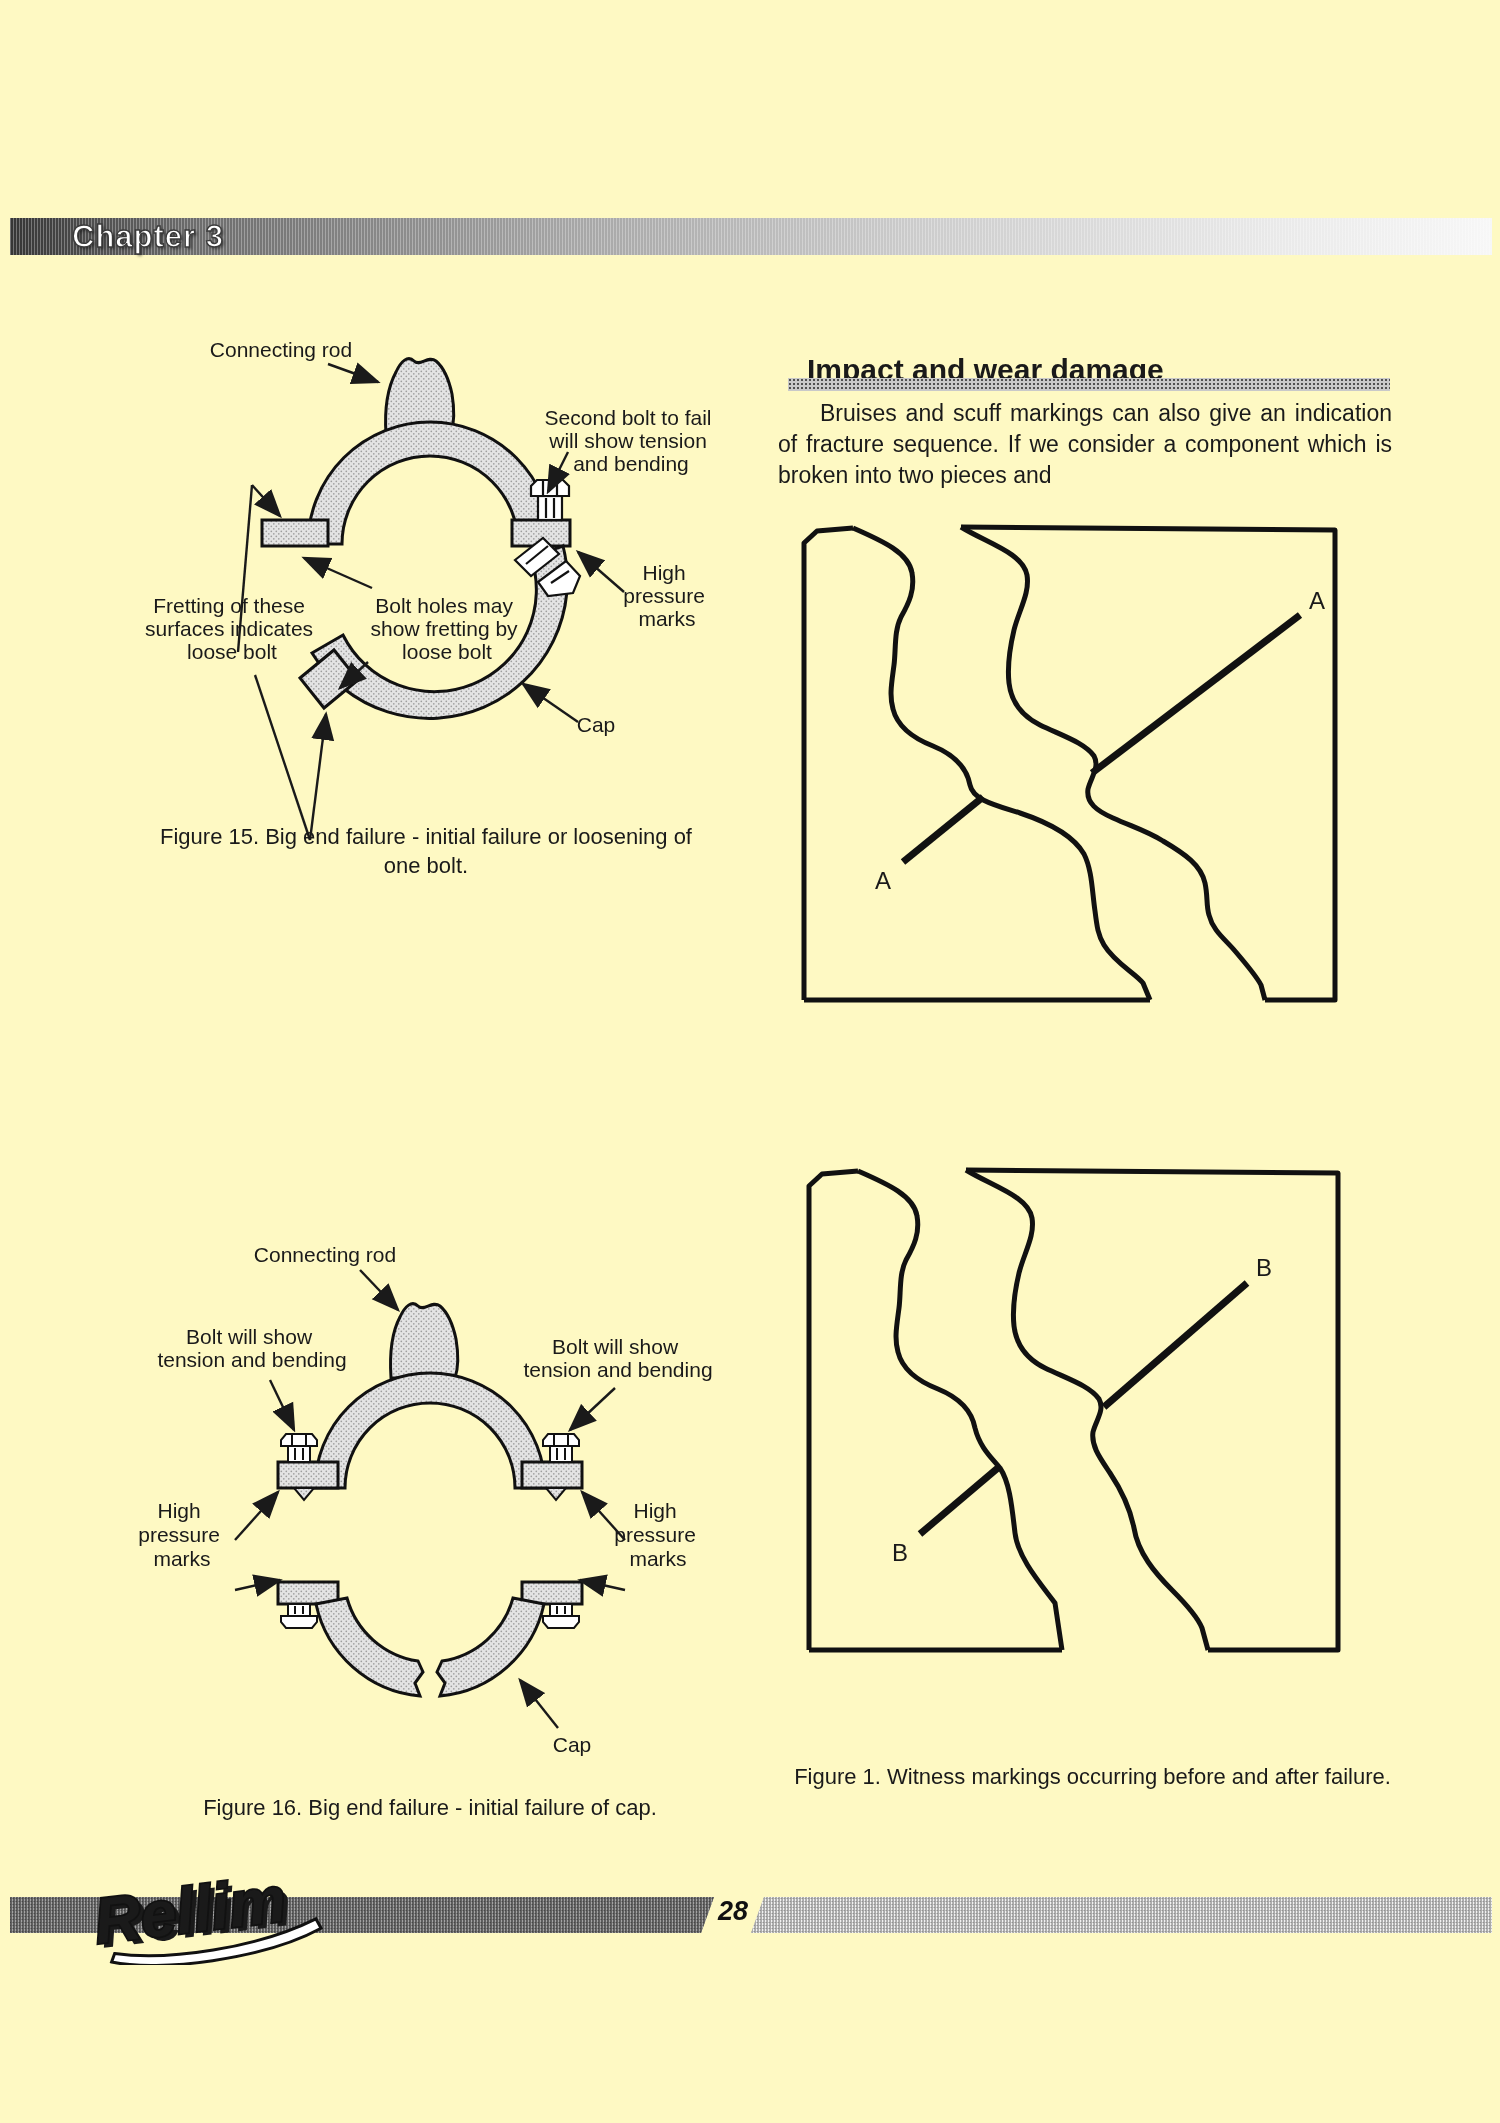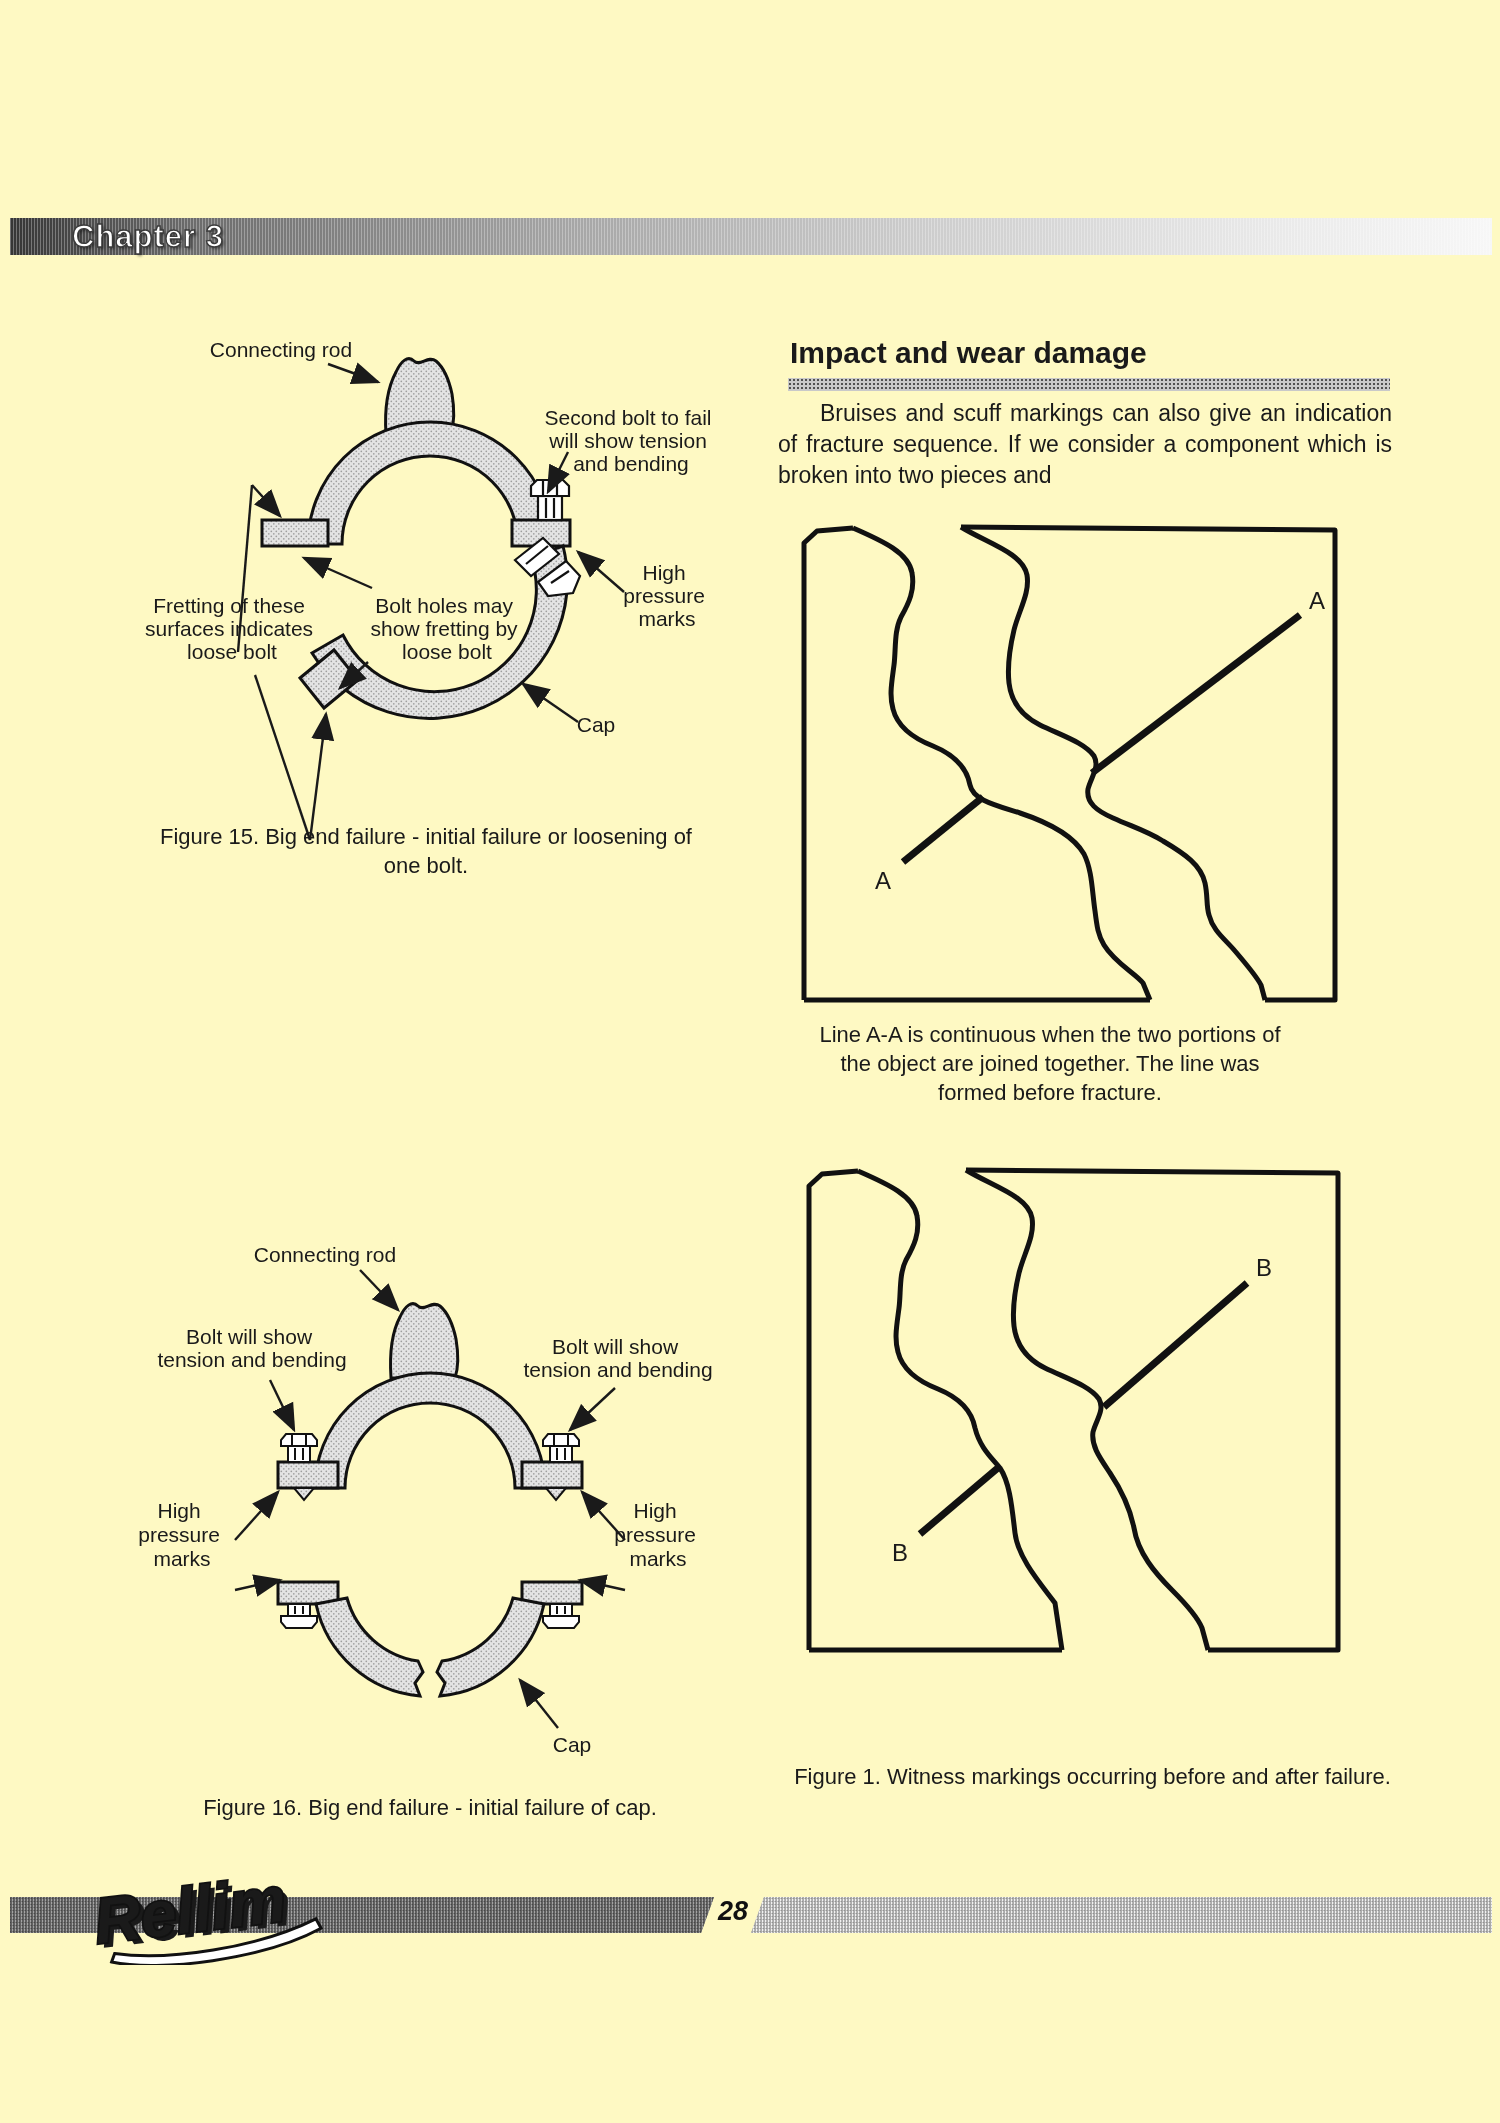--- a/index.html
+++ b/index.html
@@ -13,21 +13,21 @@
       linear-gradient(90deg,#353535 0%,#6b6b6b 12%,#a6a6a6 38%,#cdcdcd 62%,#e9e9e9 85%,#f7f7f7 100%);}
   #banner .title{position:absolute;left:62px;top:1px;font-size:31px;font-weight:bold;
     color:#ffffff;letter-spacing:1px;-webkit-text-stroke:1.4px #3a3a3a;
     text-shadow:2px 2px 3px rgba(0,0,0,.45);}
   
   .body-text{font-size:23px;line-height:31px;text-align:justify;text-align-last:left;}
   .body-text p{margin:0 0 14px 0;}
   .body-text p.ind{text-indent:42px;}
   .cap{font-size:22px;line-height:29px;text-align:center;}
   .cap.bold{font-weight:normal;}
-  h2.head{margin:0;font-size:30px;font-weight:bold;}
+  h2.head{margin:17px;font-size:30px;font-weight:bold;}
   .halftone-bar{height:13px;background-color:#c9c9c9;
       background-image:radial-gradient(rgba(40,40,40,.75) 1px, rgba(0,0,0,0) 1.15px);
       background-size:4px 4px;}
   
   .foot-bar{top:1897px;height:36px;
       background-image:radial-gradient(rgba(0,0,0,.22) 1px, rgba(0,0,0,0) 1.1px);
       background-size:3px 3px;}
   #foot-bar-left{left:10px;width:704px;
       background-color:#8a8a8a;
       background-image:radial-gradient(rgba(0,0,0,.25) 1px, rgba(0,0,0,0) 1.1px),
@@ -246,21 +246,20 @@
       <path d="M 166 12 C 192 28 228 38 232 60 C 235 78 224 95 219 115 C 215 132 212 150 214 168 C 216 185 225 200 245 210 C 268 221 290 228 299 241 C 305 252 296 262 293 274 C 291 288 302 296 318 303 C 338 312 352 316 368 326 C 390 339 406 350 410 368 C 413 382 411 390 414 400 C 418 416 430 424 440 436 C 452 450 462 462 466 470 L 470 485"></path>
     </g>
     <g stroke="#111" stroke-width="7">
       <line x1="297" y1="258" x2="505" y2="100"></line>
       <line x1="108" y1="347" x2="188" y2="282"></line>
     </g>
     <text class="pt" x="514" y="94">A</text>
     <text class="pt" x="80" y="374">A</text>
   </svg>
 
-  <div class="abs cap" style="left:810px;top:1020px;width:480px">Line A-A is continuous when the two portions of the object are joined together. The line was formed before fracture.</div>
 
   <svg class="abs" style="left:800px;top:1158px" width="550" height="500" viewBox="0 0 550 500">
     <g stroke="#111" stroke-width="5" fill="none" stroke-linejoin="round">
       <path d="M 9 492 L 9 28 L 22 16 L 58 13"></path>
       <path d="M 166 12 L 538 15 L 538 492 L 408 492"></path>
       <path d="M 262 492 L 9 492"></path>
       <path d="M 58 13 C 88 26 114 38 117 58 C 120 75 114 88 106 102 C 99 116 101 134 99 150 C 97 166 94 180 98 194 C 102 210 115 222 138 231 C 160 240 172 254 175 270 C 180 290 192 300 200 310 C 210 325 212 350 215 375 C 218 400 240 425 255 445 L 262 492"></path>
       <path d="M 166 12 C 192 28 228 38 232 60 C 235 78 224 95 219 115 C 215 132 212 150 214 168 C 216 185 225 200 245 210 C 268 221 290 228 299 241 C 305 252 296 262 293 274 C 291 288 300 300 310 315 C 322 333 330 350 334 370 C 338 395 355 415 372 432 C 390 450 398 460 402 470 L 408 492"></path>
     </g>
     <g stroke="#111" stroke-width="7">

